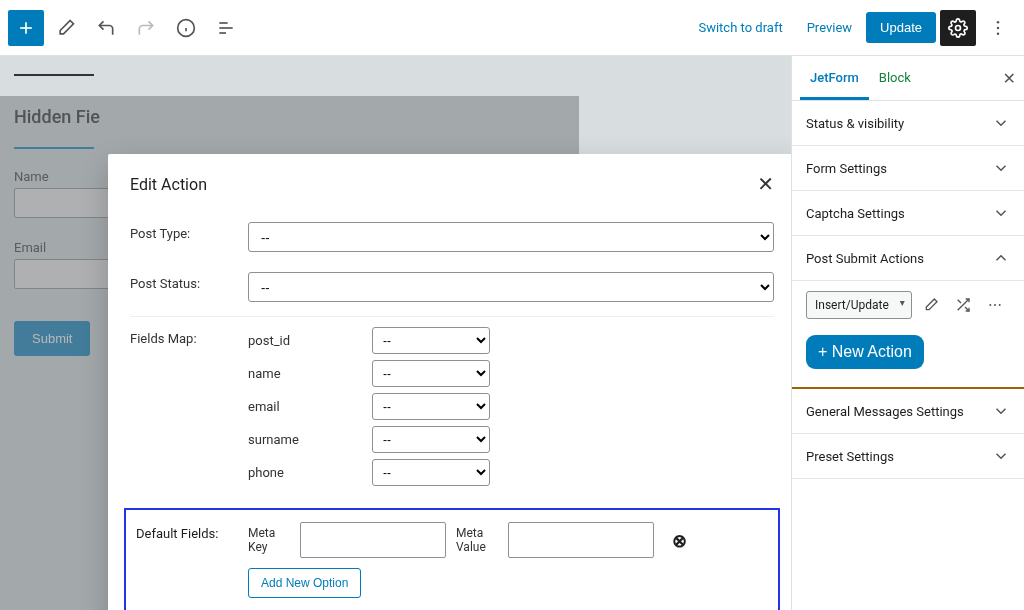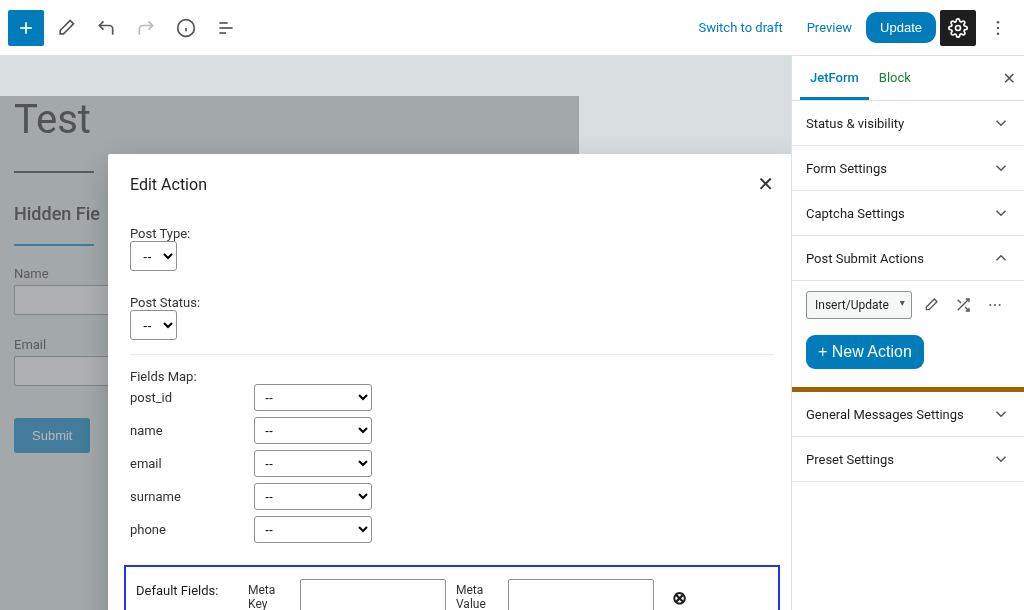--- a/index.html
+++ b/index.html
@@ -30,21 +30,21 @@
       display: flex; align-items: center; justify-content: center;
       border: none; background: transparent; cursor: pointer;
       border-radius: 2px;
       color: #555;
     }
     .toolbar-btn.primary { background: #007cba; color: #fff; }
     .toolbar-btn.dark { background: #1e1e1e; color: #fff; }
     .toolbar-link { color: #007cba; padding: 6px 10px; cursor: pointer; }
     .toolbar-btnlbl {
       background: #007cba; color: #fff; border: none;
-      padding: 8px 14px; border-radius: 11px; cursor: pointer; font-size: 13px;
+      padding: 8px 14px; border-radius: 3px; cursor: pointer; font-size: 13px;
     }
 
     
     .main {
       display: flex;
       height: calc(100% - 56px);
     }
     .editor-col {
       flex: 1;
       position: relative;
@@ -106,21 +106,21 @@
     .sb-panel {
       padding: 13px 14px;
       border-bottom: 1px solid #e5e5e5;
       display: flex; justify-content: space-between; align-items: center;
       font-size: 13px; color: #1e1e1e;
       cursor: pointer;
     }
     .sb-panel .chev { color: #555; }
     .sb-panel-body {
       padding: 10px 14px 18px 14px;
-      border-bottom: 5px solid #a16207;
+      border-bottom: 2px solid #a16207;
     }
     .action-chip {
       display: flex; align-items: center; gap: 6px;
       margin-bottom: 10px;
     }
     .action-select {
       border: 1px solid #8c8f94; border-radius: 3px;
       padding: 6px 22px 6px 8px; font-size: 12px;
       background: #f6f7f7;
       position: relative;
@@ -165,21 +165,20 @@
     .modal-close { font-size: 20px; cursor: pointer; color: #333; }
     .modal-body {
       padding: 6px 22px 4px 22px;
       max-height: 430px;
       overflow-y: auto;
     }
     .mrow {
       display: flex;
       align-items: flex-start;
       padding: 10px 0;
-      flex-direction: column;
     }
     .mrow + .mrow { }
     .mrow.bd { border-bottom: 1px solid #eee; padding-bottom: 14px; }
     .mrow .mlabel {
       width: 118px;
       padding-top: 4px;
       font-size: 13px; color: #333;
     }
     .mrow .mctrl { flex: 1; }
     .wide-select {
@@ -288,21 +287,20 @@
         </svg>
     </button>
   </div>
 </div>
 
 <div class="main">
 
   <div class="editor-col">
     <div class="editor-bg">
       <div class="editor-canvas">
-        <div class="page-title">Test</div>
         <hr class="hr-line">
         <div class="form-block">
           <h3>Hidden Fie</h3>
           <div style="border-bottom:2px solid #007cba; width:80px; margin-bottom:20px;"></div>
           <div class="form-group">
             <label>Name</label>
             <input type="text" style="">
           </div>
           <div class="form-group">
             <label>Email</label>

